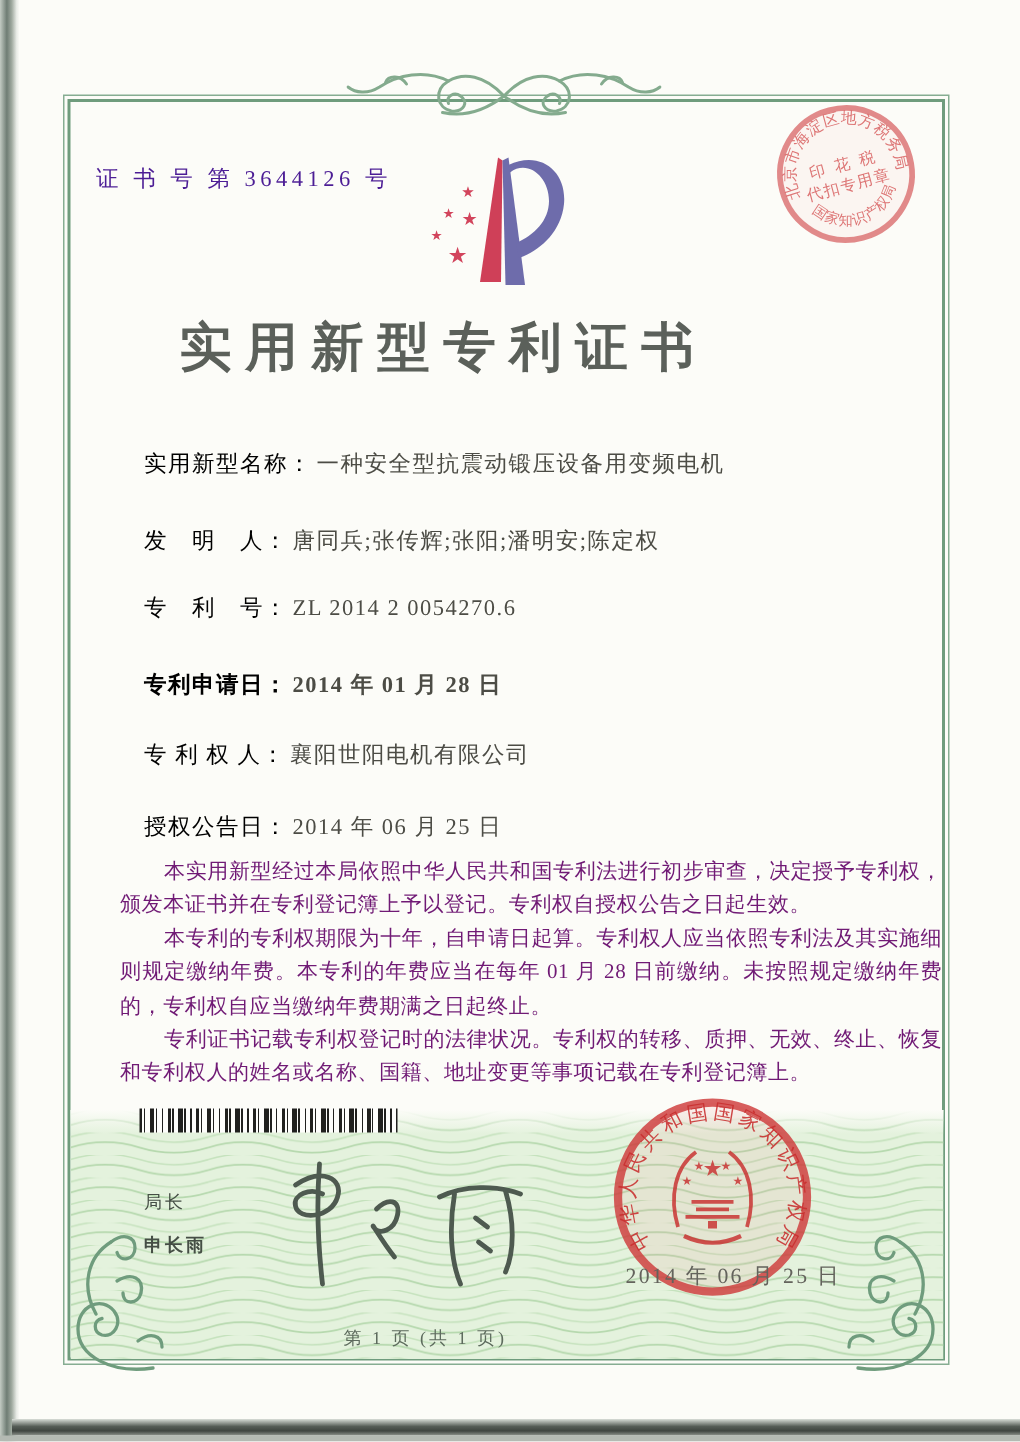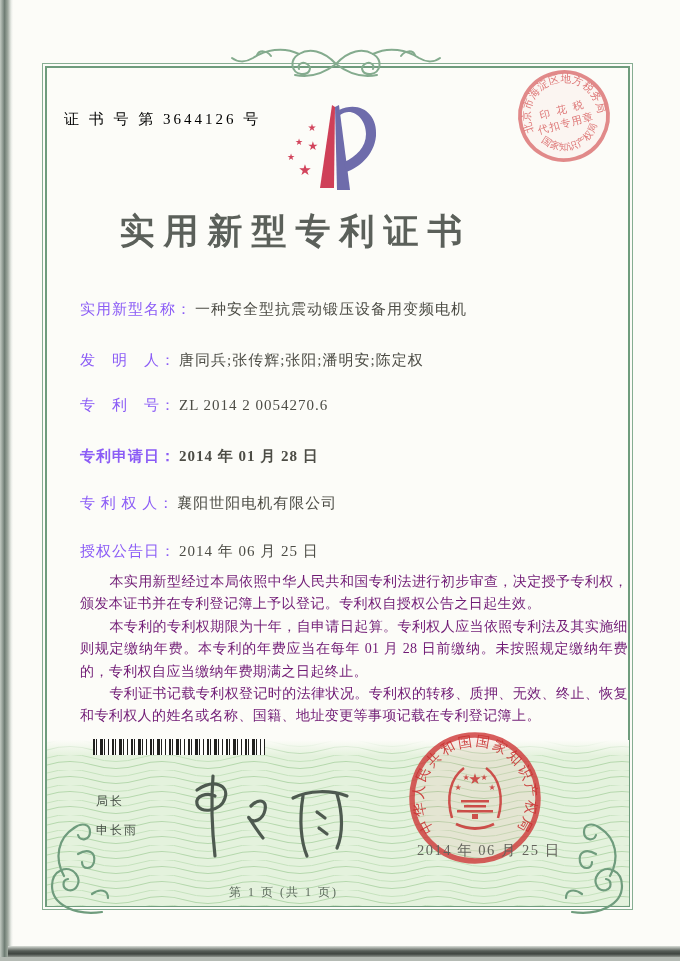--- a/index.html
+++ b/index.html
@@ -9,47 +9,47 @@
   .binding-edge { position:absolute; left:0; top:0; width:13px; height:961px;
     background:linear-gradient(90deg,#c3cbc3 0%,#6f7d74 35%,#9fa99f 60%,#e8ebe6 85%,#fcfcf8 100%); }
   .shadow-band { position:absolute; left:8px; right:0; top:946px; height:11px;
     background:linear-gradient(#d9ded8,#565d57 45%,#3f4540 72%,#8d938c); }
   .photo-foot { position:absolute; left:0; right:0; top:957px; height:4px; background:#b4bab3; }
 
   .frame { position:absolute; left:42px; top:63px; width:591px; height:847px;
     border:1px solid #86ad92; }
   .frame-inner { position:absolute; inset:2px; border:2.5px solid #6f9c7d; }
 
-  .cert-no { position:absolute; left:64px; top:110px; font-size:15px; letter-spacing:3px; color:#000000; }
+  .cert-no { position:absolute; left:64px; top:110px; font-size:15px; letter-spacing:3px; color:#4c1d95; }
 
   .logo { position:absolute; left:282px; top:98px; }
   .title { position:absolute; left:42px; top:208px; width:494px; text-align:center;
     font-size:35px; font-weight:bold; letter-spacing:9px; padding-left:13px; color:#5b605a; }
 
   .field { position:absolute; left:80px; font-size:15px; color:#4c4c45; letter-spacing:1px; white-space:nowrap; }
-  .field .lbl { color:#8b5cf6; }
+  .field .lbl { color:#000000;margin-left:16px; }
   .field .val { margin-left:3px; }
   .f0 { top:300px; } .f1 { top:351px; } .f2 { top:396px; }
   .f3 { top:447px;font-weight:bold; } .f4 { top:494px; } .f5 { top:542px; }
 
   .body-text { position:absolute; left:80px; top:571px; width:548px; }
   .body-text p { text-indent:2.1em; font-size:14px; line-height:22.4px; color:#701a75;
     text-align:justify; letter-spacing:0.4px; }
 
   .green-zone { position:absolute; left:47px; top:740px; width:582px; height:166px; }
   .green-zone .fade { position:absolute; left:0; top:0; width:100%; height:16px;
     background:linear-gradient(#fcfcf8,rgba(252,252,248,0)); }
 
   .barcode { position:absolute; left:93px; top:739px; width:172px; height:16px;
     background:repeating-linear-gradient(90deg,#20201e 0 2px,#fdfdfb 2px 3px,#20201e 3px 4px,
       #fdfdfb 4px 7px,#20201e 7px 10px,#fdfdfb 10px 11px,#20201e 11px 12px,#fdfdfb 12px 15px,
       #20201e 15px 16px,#fdfdfb 16px 19px); }
 
   .signer { position:absolute; left:96px; top:793px; font-size:12px; color:#454e45; letter-spacing:2px; }
-  .signer .name { margin-top:12px; }
+  .signer .name { margin-top:12px;font-weight:bold; }
   .signature { position:absolute; left:185px; top:768px; }
 
   .seal { position:absolute; left:406px; top:726px; }
   .seal-date { position:absolute; left:417px; top:841px; font-size:14.5px; letter-spacing:1.5px;
     color:#63635c; z-index:6; }
   .stamp { position:absolute; left:512px; top:64px; }
 
   .footer { position:absolute; left:42px; top:884px; width:483px; text-align:center;
     font-size:12px; letter-spacing:2px; color:#5d6b5d; }
 

